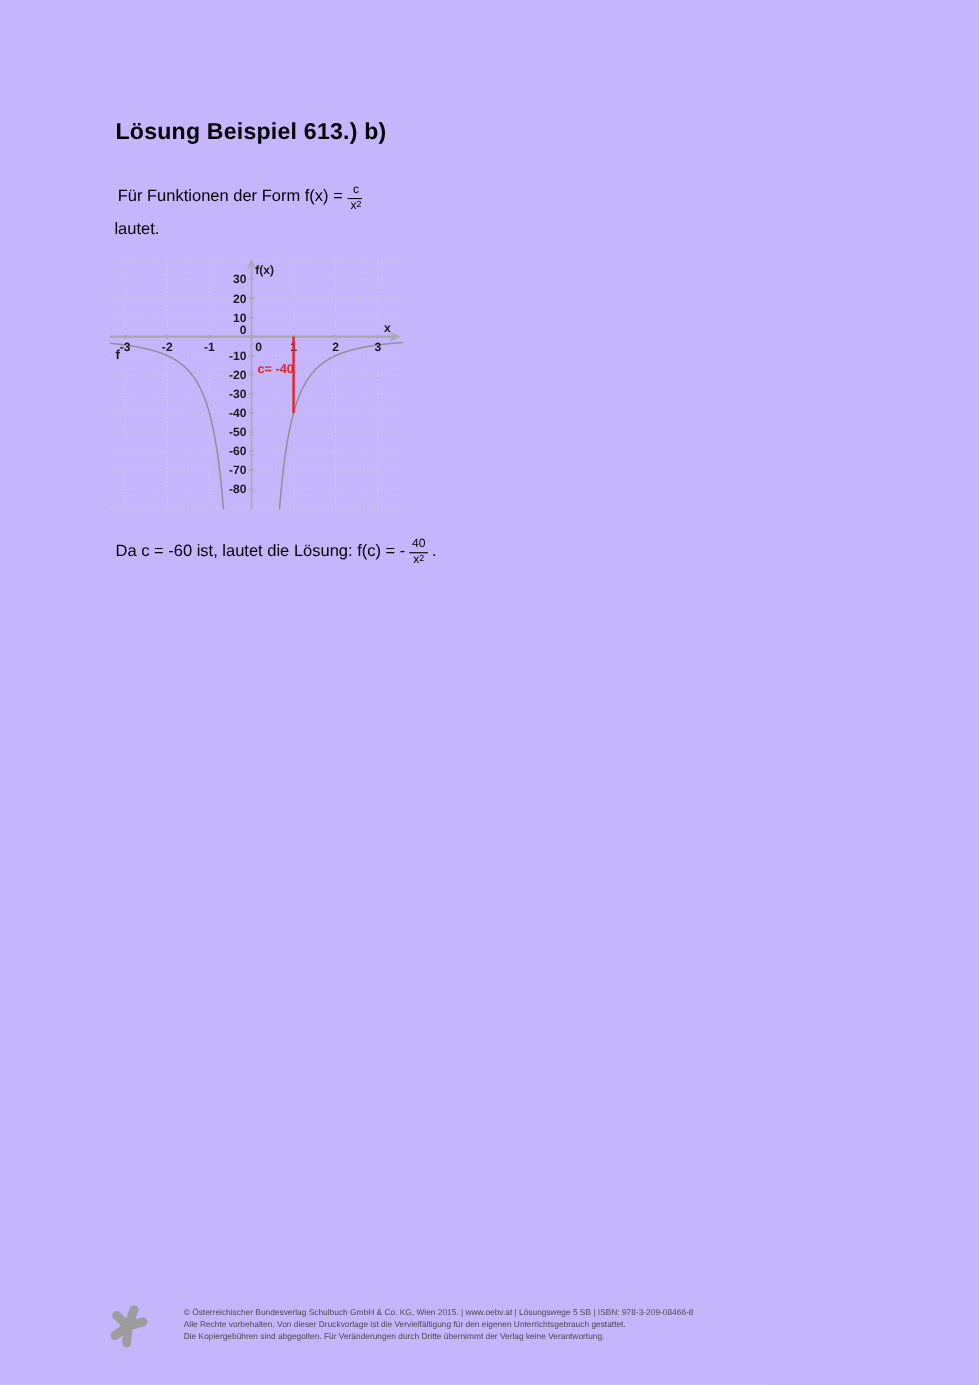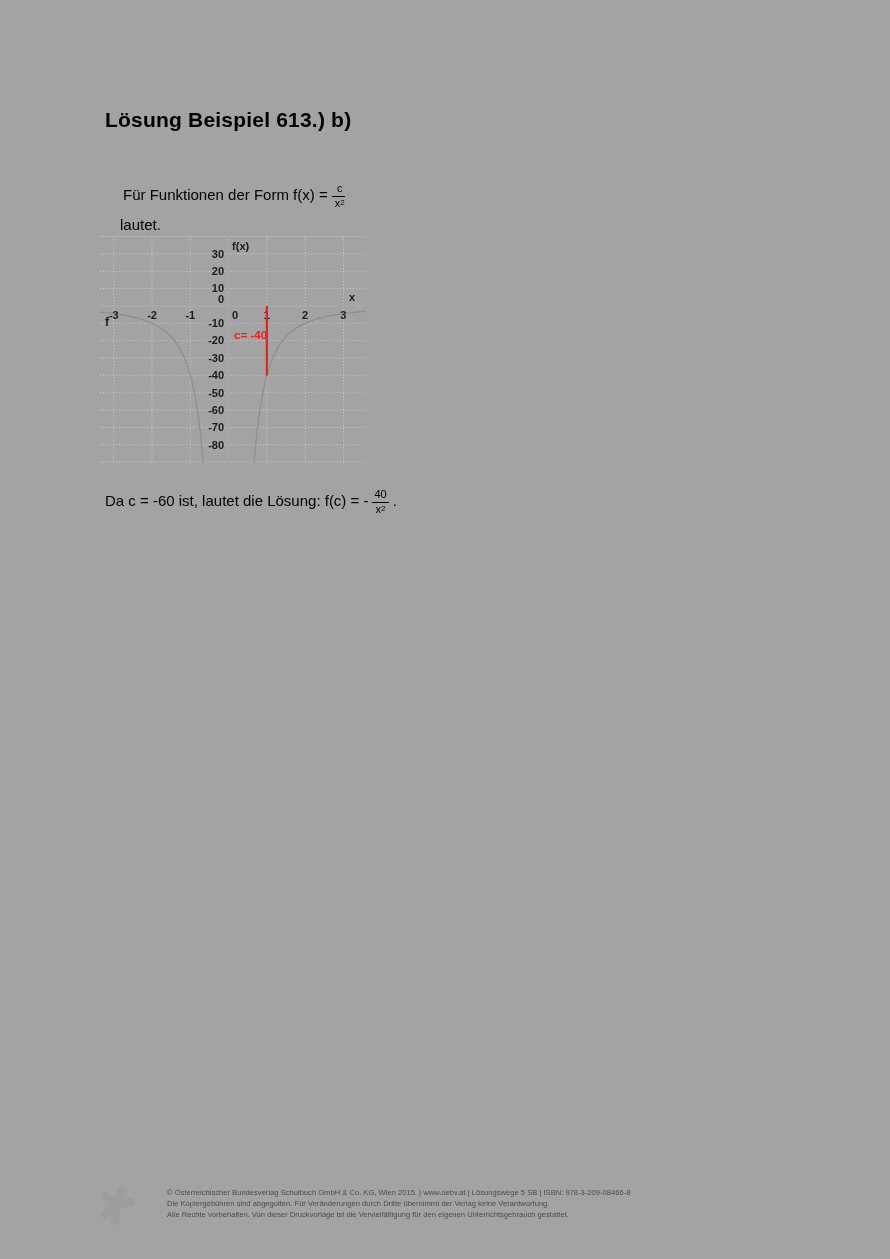--- a/index.html
+++ b/index.html
@@ -1,32 +1,32 @@
 <!DOCTYPE html>
 <html><head>
 <meta charset="utf-8">
 <style>
   html,body{margin:0;padding:0;background:#ffffff;}
   .page{
     position:relative;
     width:890px;height:1259px;
-    background:#a3a3a3;
+    background:#c4b5fd;
     font-family:"Liberation Sans",sans-serif;
     color:#000;
     overflow:hidden;
   }
   .title{
     position:absolute;left:105px;top:107px;
     margin:0;
     font-size:21px;font-weight:bold;line-height:25px;
     letter-spacing:0.2px;
   }
   .intro{
     position:absolute;left:104px;top:164px;width:712px;
-    margin:16px;
+    margin:0;
     font-size:15px;line-height:29px;
     text-indent:3px;
   }
   .solution{
     position:absolute;left:105px;top:484px;width:600px;
     margin:0;
     font-size:15px;line-height:34px;
   }
   .frac{
     display:inline-block;vertical-align:-7px;
@@ -151,18 +151,18 @@
       <g id="logo-arms" stroke="#9d9d9d" stroke-width="8.6" stroke-linecap="round" fill="none">
         <line x1="20.5" y1="22.5" x2="9.5" y2="12.5"></line>
         <line x1="20.5" y1="22.5" x2="26" y2="7"></line>
         <line x1="20.5" y1="22.5" x2="34.5" y2="18.5"></line>
         <line x1="20.5" y1="22.5" x2="19" y2="38.5"></line>
         <line x1="20.5" y1="22.5" x2="8" y2="31.5"></line>
       </g>
     </svg>
     <div class="footer-text">
       <div>© Österreichischer Bundesverlag Schulbuch GmbH &amp; Co. KG, Wien 2015. | www.oebv.at | Lösungswege 5 SB | ISBN: 978-3-209-08466-8</div>
+      <div>Alle Rechte vorbehalten. Von dieser Druckvorlage ist die Vervielfältigung für den eigenen Unterrichtsgebrauch gestattet.</div>
       <div>Die Kopiergebühren sind abgegolten. Für Veränderungen durch Dritte übernimmt der Verlag keine Verantwortung.</div>
-      <div>Alle Rechte vorbehalten. Von dieser Druckvorlage ist die Vervielfältigung für den eigenen Unterrichtsgebrauch gestattet.</div>
     </div>
   </div>
 
 </div>
 
 </body></html>

